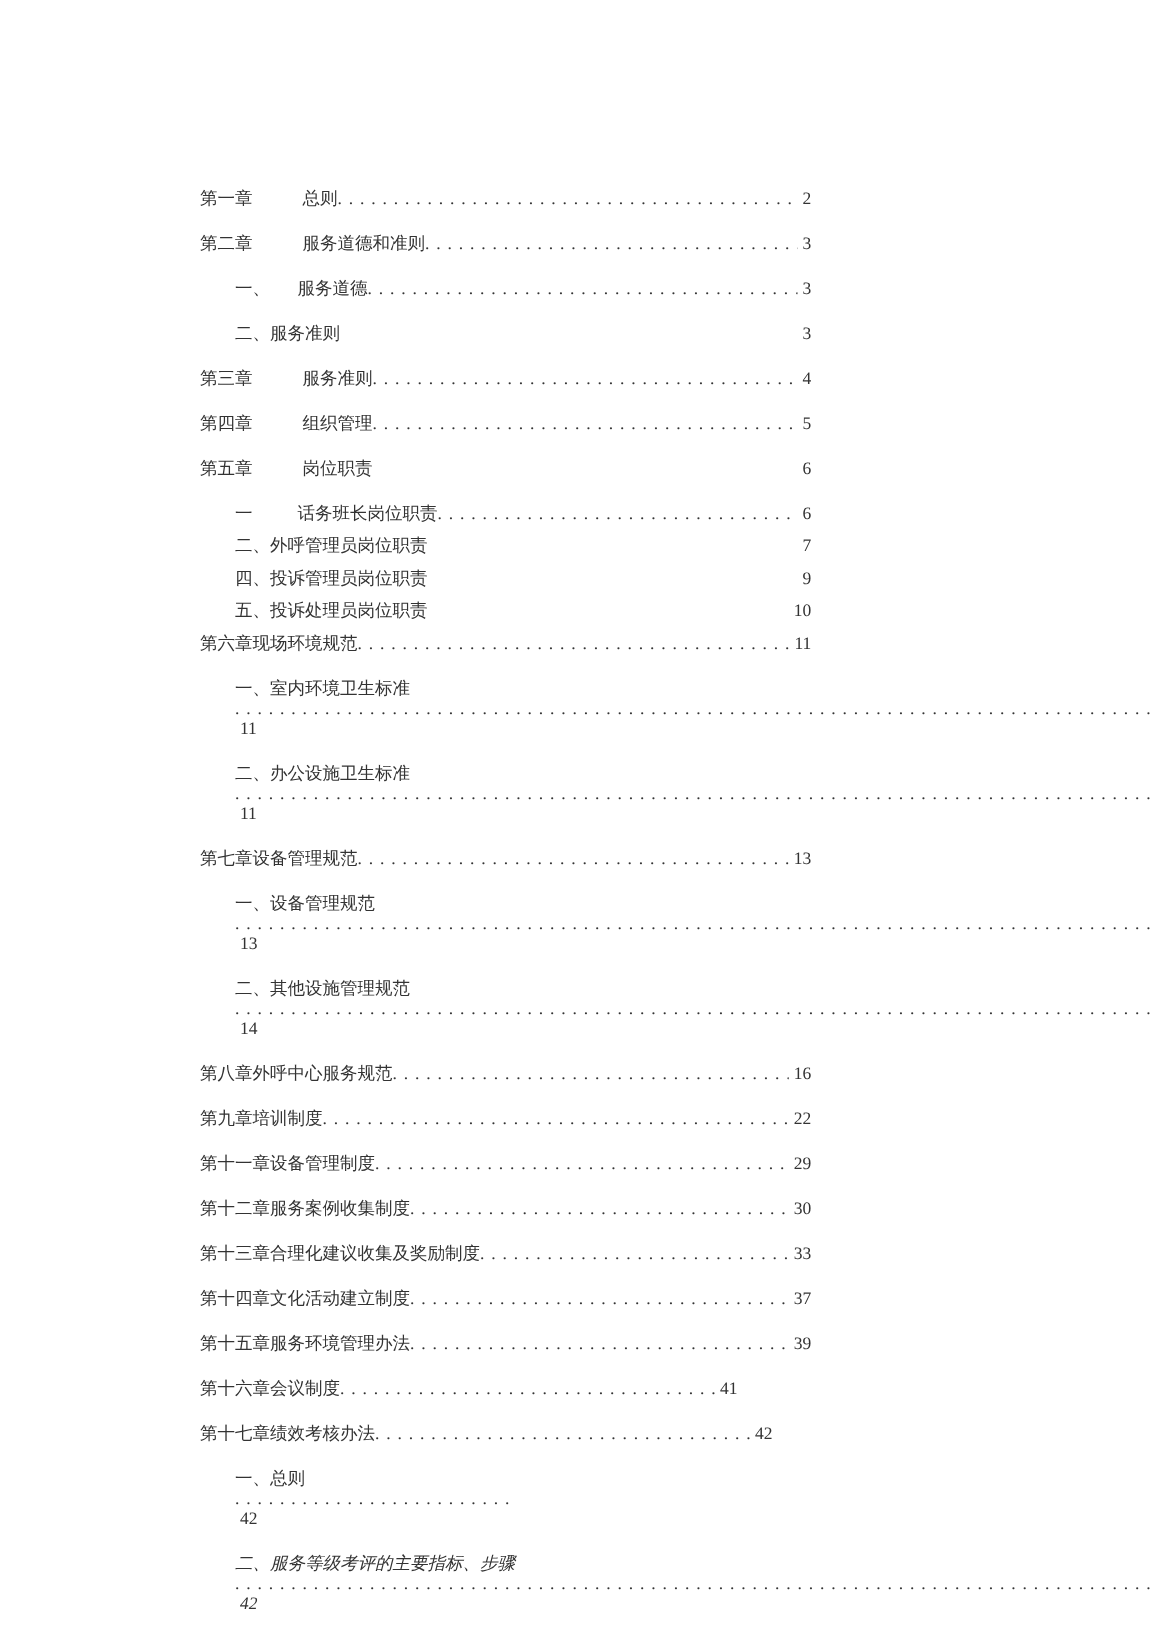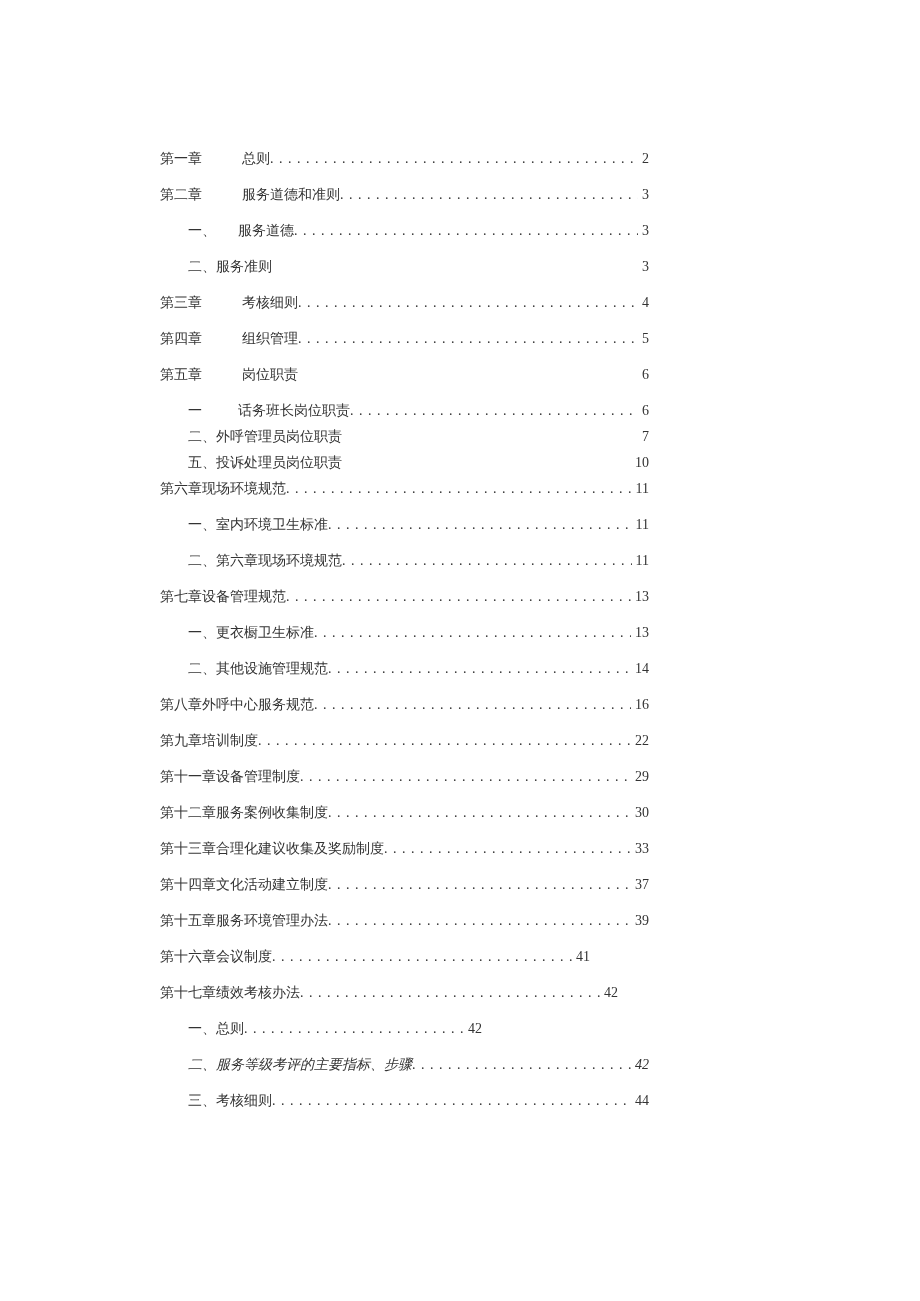--- a/index.html
+++ b/index.html
@@ -40,21 +40,21 @@
     color: #333;
   }
   .toc-leader.dotted::after {
     content: ". . . . . . . . . . . . . . . . . . . . . . . . . . . . . . . . . . . . . . . . . . . . . . . . . . . . . . . . . . . . . . . . . . . . . . . . . . . . . . . . . . . . . . . . . . . . . . . . . . . . . . . . . . . . . . . . . . . . . . . . . . . . . . . . . . . . . . . . . . . . . . . . . . . . . .";
   }
   .toc-page {
     flex: 0 0 auto;
     padding-left: 4px;
   }
   .indent-1 { padding-left: 28px; }
-  .indent-2 { padding-left: 28px; }
+  .indent-2 { padding-left: 28px; flex-direction: column; }
   .ital { font-style: italic; }
   .sp-right { padding-right: 4px; }
 </style>
 </head>
 <body>
 
 <div class="page">
   <div id="toc-container">
       <div class="toc-line">
         <span class="toc-label sp-right">第一章</span>
@@ -78,21 +78,21 @@
         <span class="toc-page">3</span>
       </div>
       <div class="toc-line indent-1">
         <span class="toc-title">二、服务准则</span>
         <span class="toc-leader"></span>
         <span class="toc-page">3</span>
       </div>
       <div class="toc-line">
         <span class="toc-label sp-right">第三章</span>
         <span class="toc-gap" style="width: 36px;"></span>
-        <span class="toc-title">考核细则</span>
+        <span class="toc-title">服务准则</span>
         <span class="toc-leader dotted"></span>
         <span class="toc-page">4</span>
       </div>
       <div class="toc-line">
         <span class="toc-label sp-right">第四章</span>
         <span class="toc-gap" style="width: 36px;"></span>
         <span class="toc-title">组织管理</span>
         <span class="toc-leader dotted"></span>
         <span class="toc-page">5</span>
       </div>
@@ -109,46 +109,51 @@
         <span class="toc-title">话务班长岗位职责</span>
         <span class="toc-leader dotted"></span>
         <span class="toc-page">6</span>
       </div>
       <div class="toc-line indent-1" style="margin-bottom: 8px;">
         <span class="toc-title">二、外呼管理员岗位职责</span>
         <span class="toc-leader"></span>
         <span class="toc-page">7</span>
       </div>
       <div class="toc-line indent-1" style="margin-bottom: 8px;">
+        <span class="toc-title">四、投诉管理员岗位职责</span>
+        <span class="toc-leader"></span>
+        <span class="toc-page">9</span>
+      </div>
+      <div class="toc-line indent-1" style="margin-bottom: 8px;">
         <span class="toc-title">五、投诉处理员岗位职责</span>
         <span class="toc-leader"></span>
         <span class="toc-page">10</span>
       </div>
       <div class="toc-line">
         <span class="toc-title">第六章现场环境规范 </span>
         <span class="toc-leader dotted"></span>
         <span class="toc-page">11</span>
       </div>
       <div class="toc-line indent-2">
         <span class="toc-title">一、室内环境卫生标准</span>
         <span class="toc-leader dotted"></span>
         <span class="toc-page">11</span>
       </div>
       <div class="toc-line indent-2">
-        <span class="toc-title">二、第六章现场环境规范</span>
+        <span class="toc-title">二、办公设施卫生标准</span>
         <span class="toc-leader dotted"></span>
         <span class="toc-page">11</span>
       </div>
       <div class="toc-line">
         <span class="toc-title">第七章设备管理规范 </span>
         <span class="toc-leader dotted"></span>
         <span class="toc-page">13</span>
       </div>
       <div class="toc-line indent-2">
-        <span class="toc-title">一、更衣橱卫生标准</span>
+        <span class="toc-title">一、设备管理规范</span>
         <span class="toc-leader dotted"></span>
         <span class="toc-page">13</span>
       </div>
       <div class="toc-line indent-2">
         <span class="toc-title">二、其他设施管理规范</span>
         <span class="toc-leader dotted"></span>
         <span class="toc-page">14</span>
       </div>
       <div class="toc-line">
         <span class="toc-title">第八章外呼中心服务规范 </span>

